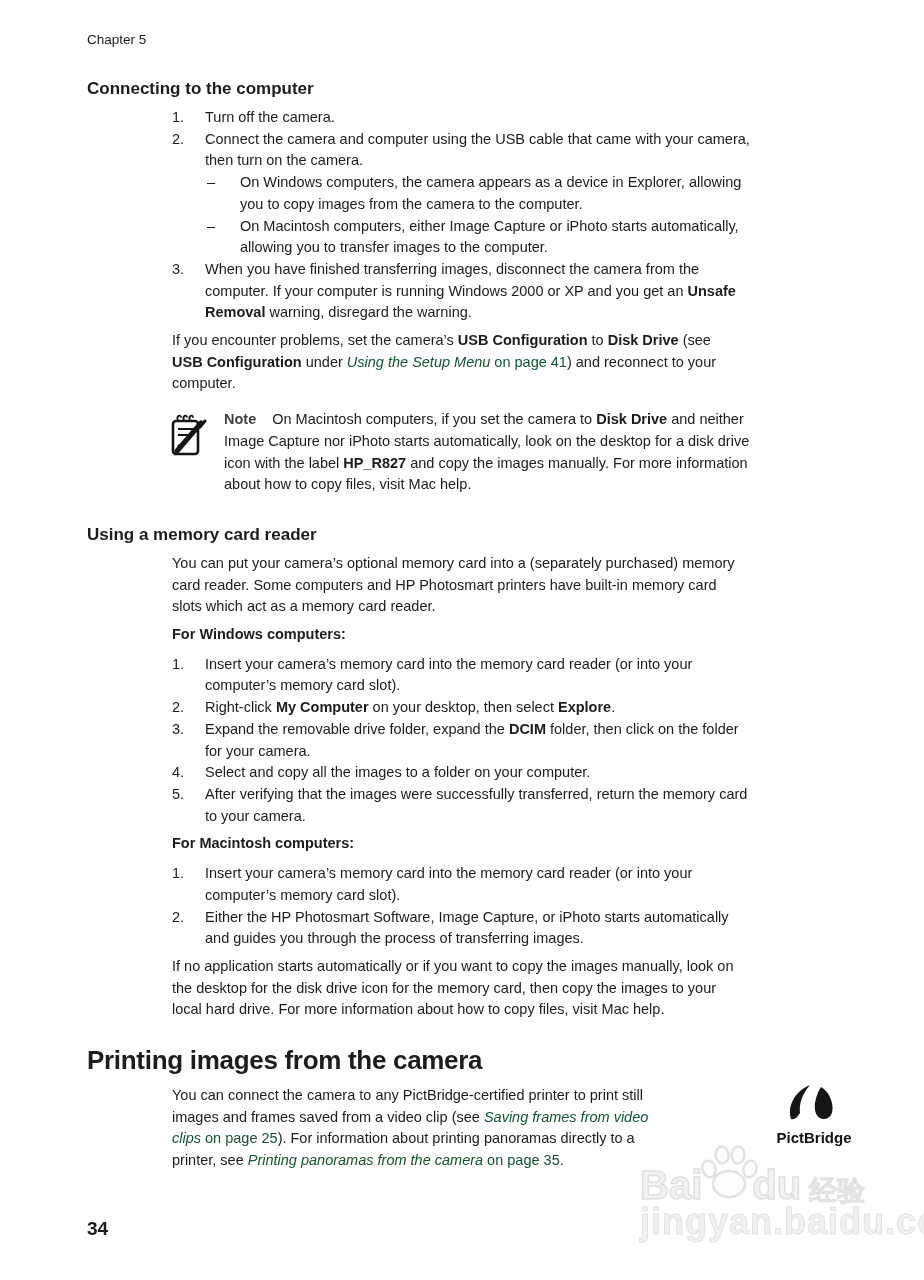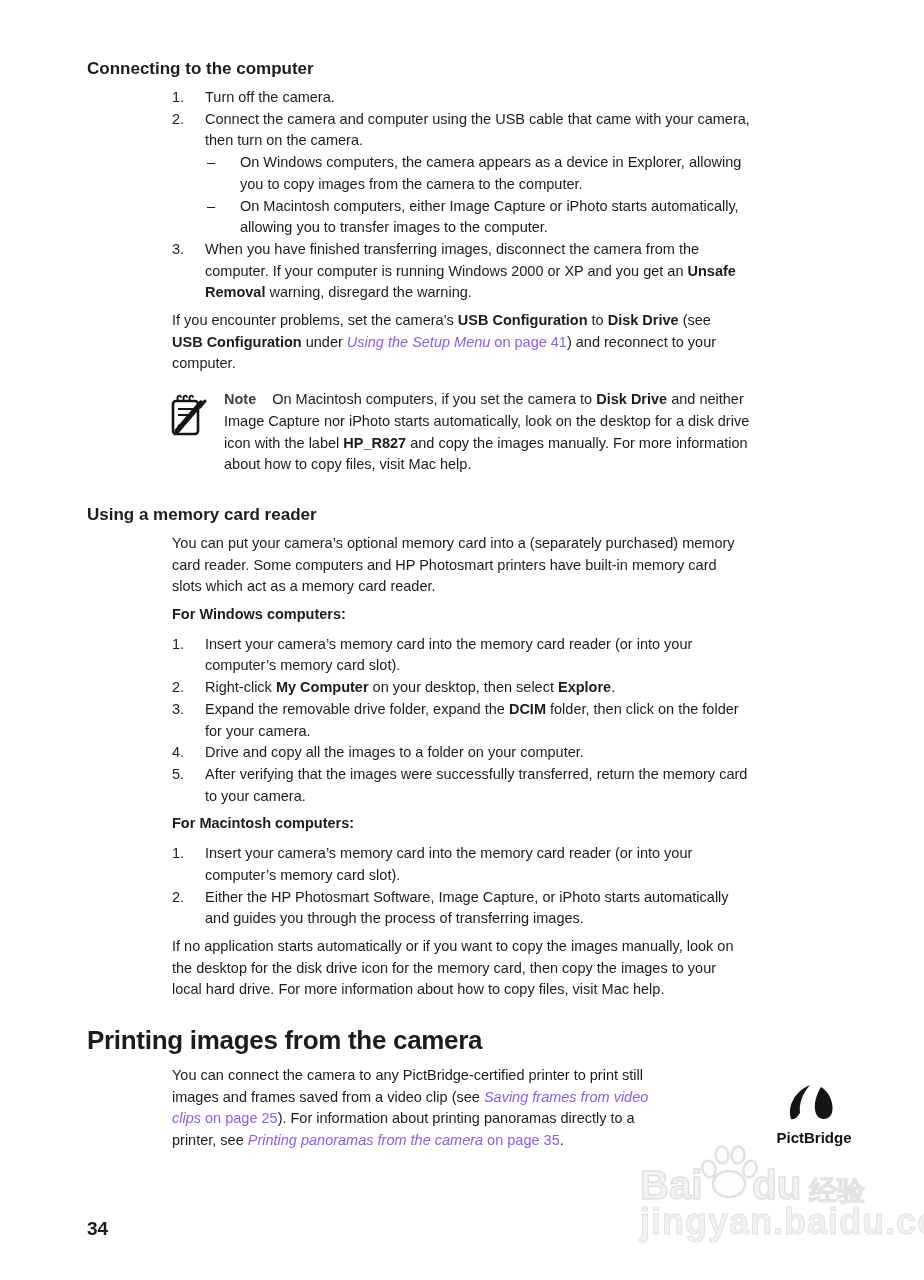--- a/index.html
+++ b/index.html
@@ -17,39 +17,40 @@
   .step .num{flex:none;width:33px;}
   .step .step-text{width:700px;}
   .sub{margin-left:120px;}
   .sub .step-text{width:660px;}
   .para{margin:6px 0 0 85px;width:700px;}
   .subhead{font-weight:bold;margin:6px 0 8px 85px;}
   .note{display:flex;margin-top:14px;margin-left:83px;}
   .note-icon{flex:none;width:40px;margin-right:14px;padding-top:4px;}
   .note-text{width:645px;}
   .note-label{color:#404040;font-weight:bold;margin-right:16px;}
-  .link{color:#8b5cf6;text-decoration:none;cursor:pointer;}
+  .link{color:#14532d;text-decoration:none;cursor:pointer;}
   .ital{font-style:italic;}
   .printing-para{width:640px;}
   .pictbridge{position:absolute;left:766px;top:1082px;width:96px;text-align:center;z-index:2;}
   .pict-label{font-weight:bold;font-size:15px;line-height:16px;margin-top:1px;color:#111;}
   .watermark{position:absolute;left:640px;top:1144px;z-index:1;}
   .wm-row1{display:flex;align-items:flex-end;}
   .wm-word{font-size:40px;font-weight:bold;line-height:1;color:#f3f3f3;-webkit-text-stroke:1.5px #e0e0e0;}
   .wm-paw{margin:0 -8px -4px -4px;}
   .wm-cn{font-size:28px;font-weight:bold;line-height:1;margin-left:8px;color:#efefef;-webkit-text-stroke:1px #e3e3e3;}
   .wm-line2{font-size:36px;font-weight:bold;margin-top:6px;letter-spacing:1px;color:#f1f1f1;-webkit-text-stroke:1px #e3e3e3;}
   .pagenum{position:absolute;left:87px;top:1218px;font-weight:bold;font-size:19px;}
 </style>
 </head>
 <body>
 
 <div class="page">
   <div class="content">
 
+    <div class="chapter">Chapter 5</div>
 
     <div class="section">Connecting to the computer</div>
 
     <div class="step">
         <span class="num">1.</span>
         <div class="step-text pre">Turn off the camera.</div>
       </div>
 
     <div class="step">
         <span class="num">2.</span>
@@ -118,21 +119,21 @@
       </div>
 
     <div class="step">
         <span class="num">3.</span>
         <div class="step-text pre"><span>Expand the removable drive folder, expand the </span><b>DCIM</b><span> folder, then click on the folder
 for your camera.</span></div>
       </div>
 
     <div class="step">
         <span class="num">4.</span>
-        <div class="step-text pre">Drive and copy all the images to a folder on your computer.</div>
+        <div class="step-text pre">Select and copy all the images to a folder on your computer.</div>
       </div>
 
     <div class="step">
         <span class="num">5.</span>
         <div class="step-text pre">After verifying that the images were successfully transferred, return the memory card
 to your camera.</div>
       </div>
 
     <div class="subhead">For Macintosh computers:</div>
 

